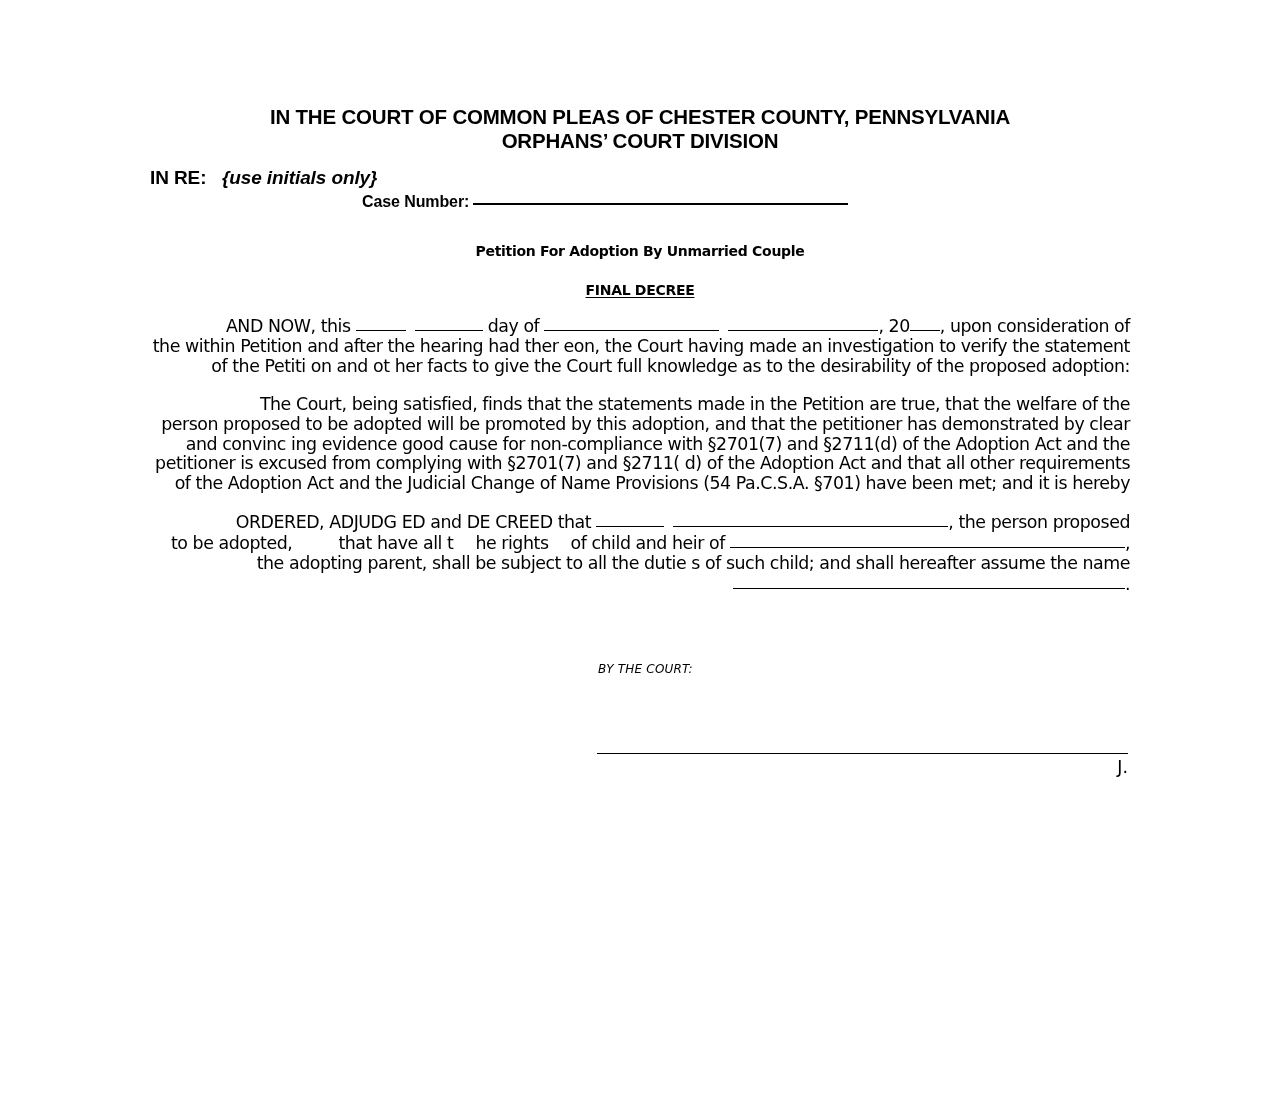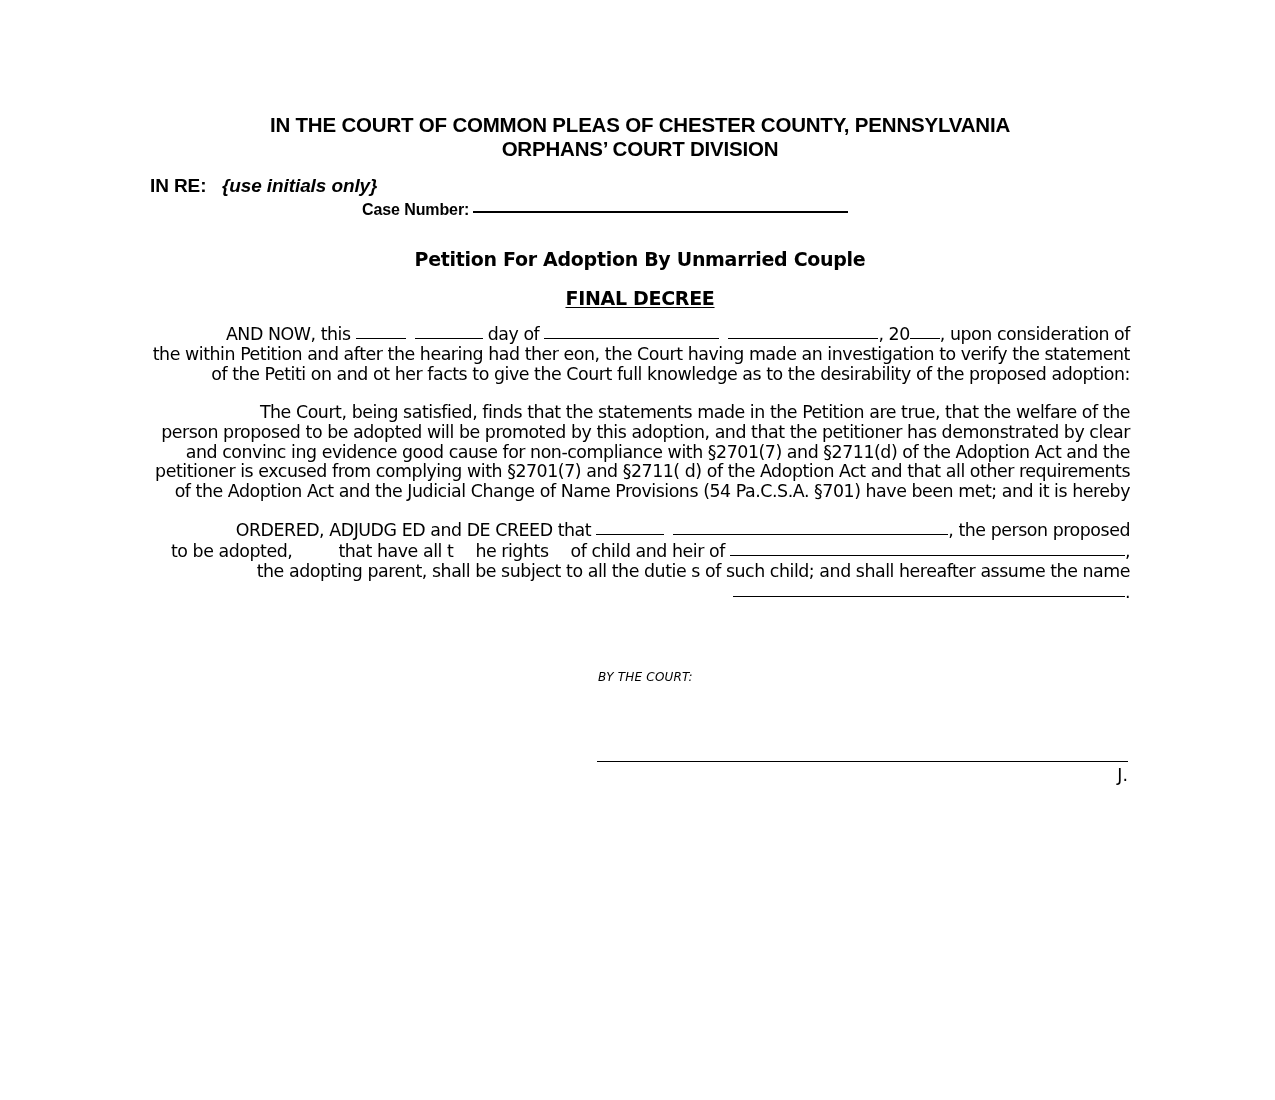--- a/index.html
+++ b/index.html
@@ -11,21 +11,21 @@
     width: 1275px;
     height: 1100px;
     position: relative;
     font-family: "Liberation Sans", sans-serif;
     color: #000000;
     -webkit-font-smoothing: none;
   }
 
   .page {
     position: absolute;
-    left: 0; top: 16px;
+    left: 0; top: 8px;
     width: 1275px;
     height: 908px;
     overflow: hidden;
   }
 
   
   .court-header {
     position: absolute;
     left: 150px;
     top: 97px;
@@ -76,21 +76,21 @@
 
   
   .doc-title {
     position: absolute;
     left: 150px;
     top: 233px;
     width: 980px;
     text-align: center;
     font-family: "DejaVu Sans", sans-serif;
     font-weight: bold;
-    font-size: 19px;
+    font-size: 14px;
     line-height: 21px;
     letter-spacing: -0.3px;
   }
   .doc-title .decree {
     display: block;
     text-decoration: underline;
     text-underline-offset: 2px;
     margin-top: 18px;
   }
 

